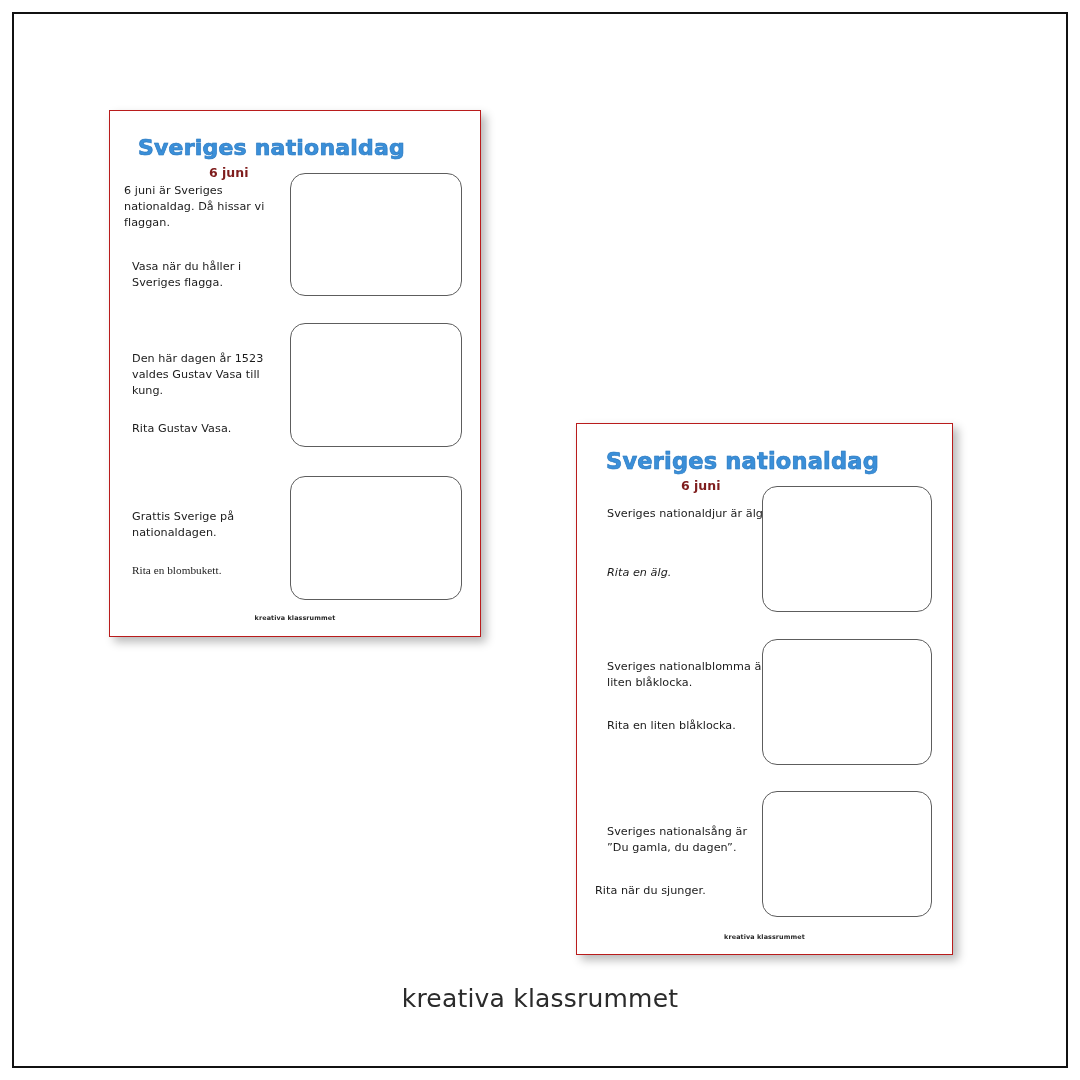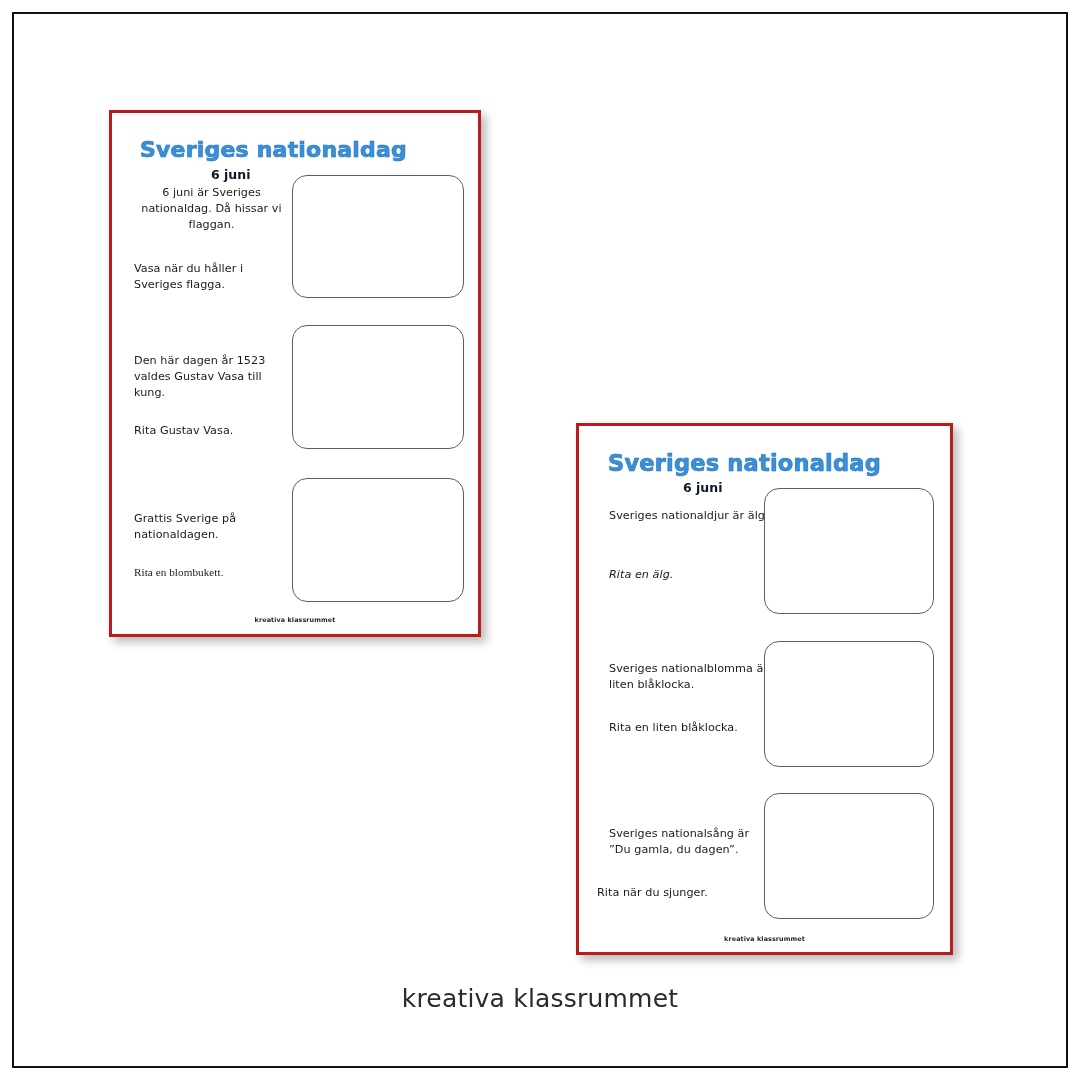--- a/index.html
+++ b/index.html
@@ -31,21 +31,21 @@
     height: 1056px;
     border: 2px solid #111111;
     box-sizing: border-box;
     pointer-events: none;
   }
 
   
   .page {
     position: absolute;
     background: #ffffff;
-    border: 3px solid #b91c1c;
+    border: 1px solid #b91c1c;
     box-sizing: border-box;
     box-shadow: 5px 5px 9px rgba(0,0,0,0.28);
     overflow: hidden;
   }
 
   #page-1 {
     left: 109px;
     top: 110px;
     width: 372px;
     height: 527px;
@@ -85,21 +85,21 @@
   #page-2 .sheet-title {
     left: 29px;
     top: 24px;
     font-size: 22.5px;
   }
 
   .sheet-subtitle {
     position: absolute;
     font-family: "DejaVu Sans", sans-serif;
     font-weight: bold;
-    color: #0f172a;
+    color: #7f1d1d;
     font-size: 12.5px;
     white-space: nowrap;
     text-align: right;
   }
   #page-1 .sheet-subtitle { left: 99px; top: 54px; }
   #page-2 .sheet-subtitle { left: 104px; top: 54px; }
 
   
   .task {
     position: absolute;
@@ -125,21 +125,21 @@
 
   .draw-box {
     position: absolute;
     border: 1px solid #5d5d5d;
     border-radius: 15px;
     background: #ffffff;
     box-sizing: border-box;
   }
 
   
-  #page-1 .t1 .task-text   { left: 22px; top: 72px;  width: 155px; text-align: center; }
+  #page-1 .t1 .task-text   { left: 14px; top: 72px;  width: 155px; }
   #page-1 .t1 .task-prompt { left: 22px; top: 148px; width: 155px; }
   #page-1 .t1 .draw-box    { left: 180px; top: 62px; width: 172px; height: 123px; }
 
   #page-1 .t2 .task-text   { left: 22px; top: 240px; width: 155px; }
   #page-1 .t2 .task-prompt { left: 22px; top: 310px; width: 155px; }
   #page-1 .t2 .draw-box    { left: 180px; top: 212px; width: 172px; height: 124px; }
 
   #page-1 .t3 .task-text   { left: 22px; top: 398px; width: 155px; }
   #page-1 .t3 .task-prompt { left: 22px; top: 452px; width: 155px; font-family: Liberation Serif, serif; }
   #page-1 .t3 .draw-box    { left: 180px; top: 365px; width: 172px; height: 124px; }

